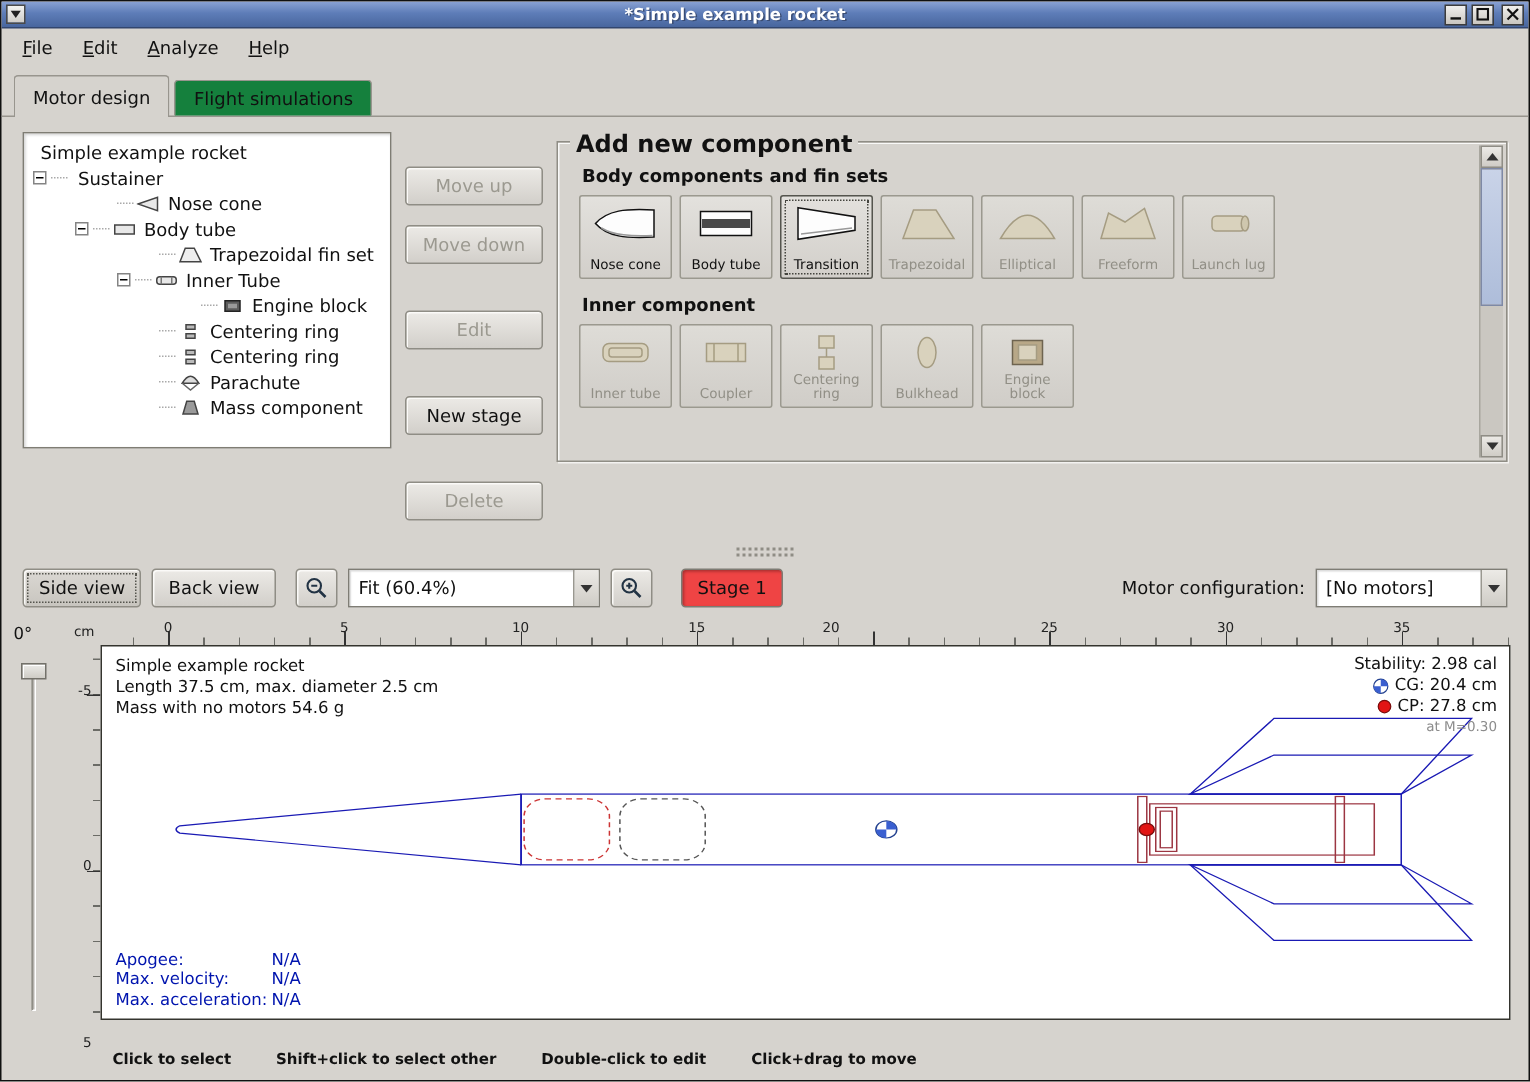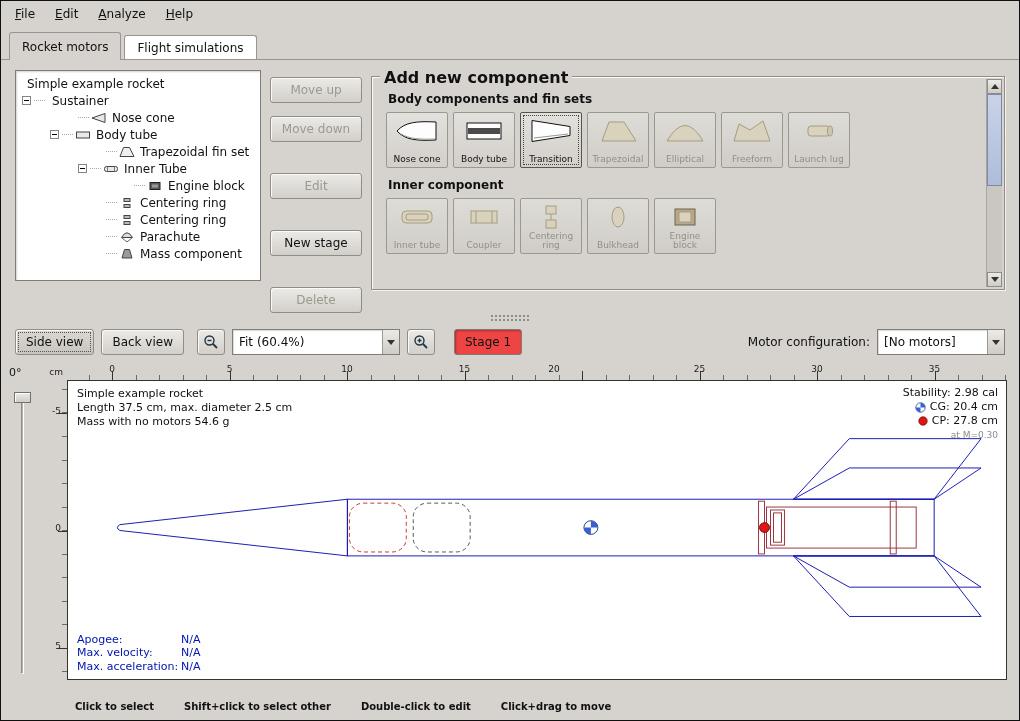--- a/index.html
+++ b/index.html
@@ -15,33 +15,33 @@
   .win-btn { width:15px; height:14px; background:linear-gradient(#f0efed,#c9c6c0); border:1px solid #3c3c3c; display:flex; align-items:center; justify-content:center; }
   .win-btn.close { margin-left:2px; }
 
   
   .menubar { height:25px; flex:0 0 25px; display:flex; align-items:center; padding-left:5px; gap:2px; }
   .menu-item { padding:3px 9px; cursor:default; }
   .menu-item::first-letter { text-decoration:underline; }
 
   
   .tabbar { height:34px; flex:0 0 34px; display:flex; align-items:flex-end; padding-left:8px; gap:3px; border-bottom:1px solid #98958e; position:relative; }
-  .tab { padding:5px 12px 4px; border:1px solid #98958e; border-bottom:none; border-radius:3px 3px 0 0; background:#ffffff; position:relative; font-size:12px; }
+  .tab { padding:5px 12px 4px; border:1px solid #98958e; border-bottom:none; border-radius:3px 3px 0 0; background:#15803d; position:relative; font-size:12px; }
   .tab.active { background:#d6d3ce; padding-top:7px; margin-bottom:-1px; padding-bottom:6px; }
 
   
   .top-section { flex:0 0 232px; display:flex; padding:10px 14px 0 14px; }
   .tree-panel { width:246px; height:211px; background:#fff; border:1px solid #7f7d74; box-shadow:inset 1px 1px 2px rgba(0,0,0,.18); padding:4px 2px; overflow:hidden; flex:0 0 246px; }
   .trow { height:17px; display:flex; align-items:center; white-space:nowrap; }
   .trow .lbl { padding-left:5px; }
   .tgl { width:9px; height:9px; flex:0 0 9px; border:1px solid #848484; background:#fff linear-gradient(#000,#000) center / 5px 1px no-repeat; margin-right:3px; }
   .conn { width:11px; flex:0 0 11px; border-bottom:1px dotted #a9a9a9; height:1px; margin-right:2px; }
   .ticon { flex:0 0 16px; }
 
-  .actions { width:92px; flex:0 0 92px; display:flex; flex-direction:column; padding:7px 0 0 0; margin:0 9px; gap:13px; }
+  .actions { width:92px; flex:0 0 92px; display:flex; flex-direction:column; padding:7px 0 0 0; margin:16px 9px; gap:13px; }
   .btn { height:26px; background:linear-gradient(#eceae6,#d2cfca); border:1px solid #8f8d85; border-radius:3px; font-size:12px; font-family:inherit; box-shadow:inset 1px 1px 0 #fbfaf8; color:#111; }
   .btn.dis { color:#9b9990; }
   .sp5 { height:5px; flex:0 0 5px; }
 
   .add-panel { flex:1; position:relative; margin-top:6px; height:214px; border:1px solid #8f8d85; box-shadow:inset 1px 1px 0 rgba(255,255,255,.85), 1px 1px 0 rgba(255,255,255,.7); }
   .add-title { position:absolute; top:-9px; left:8px; background:#d6d3ce; padding:0 4px; font-weight:bold; font-size:16px; }
   .add-body { padding:13px 26px 6px 14px; }
   .grp-label { font-weight:bold; font-size:12px; margin:2px 0 6px 2px; }
   .cbtn-row { display:flex; gap:5px; margin-bottom:10px; }
   .cbtn { width:62px; height:56px; background:linear-gradient(#e3e1dd,#d2cfca); border:1px solid #9b998f; border-radius:2px; display:flex; flex-direction:column; align-items:center; justify-content:space-between; padding:5px 2px 3px; font-family:inherit; }
@@ -110,30 +110,53 @@
   .fig-flight .flabel { width:104px; }
 
   
   .statusbar { flex:0 0 26px; display:flex; gap:30px; padding:7px 0 0 74px; font-size:10px; font-weight:bold; }
 </style>
 </head>
 <body>
 
 <div class="window">
 
+  <div class="titlebar">
+    <span class="win-icon">
+      <svg width="7" height="5" viewBox="0 0 7 5">
+          <path d="M0,0 L7,0 L3.5,5 Z" fill="#222"></path>
+        </svg>
+    </span>
+    <span class="title-text">*Simple example rocket</span>
+    <span class="win-btn">
+      <svg width="9" height="9" viewBox="0 0 9 9">
+          <rect x="1" y="6.5" width="7" height="1.6" fill="#111"></rect>
+        </svg>
+    </span>
+    <span class="win-btn">
+      <svg width="9" height="9" viewBox="0 0 9 9">
+          <rect x="1" y="1" width="7" height="7" fill="none" stroke="#111" stroke-width="1.4"></rect>
+        </svg>
+    </span>
+    <span class="win-btn close">
+      <svg width="9" height="9" viewBox="0 0 9 9">
+          <path d="M1,1 L8,8 M8,1 L1,8" stroke="#111" stroke-width="1.5"></path>
+        </svg>
+    </span>
+  </div>
 
   <div class="menubar">
     <span class="menu-item">File</span>
     <span class="menu-item">Edit</span>
     <span class="menu-item">Analyze</span>
     <span class="menu-item">Help</span>
   </div>
 
   <div class="tabbar">
-    <span class="tab active">Rocket motors</span>
+    <span class="tab active">Motor design</span>
     <span class="tab">Flight simulations</span>
   </div>
 
   <div class="top-section">
 
     <div class="tree-panel">
       <div class="trow" style="padding-left:4px">
         <span class="lbl">Simple example rocket</span>
       </div>
       <div class="trow" style="padding-left:4px">

